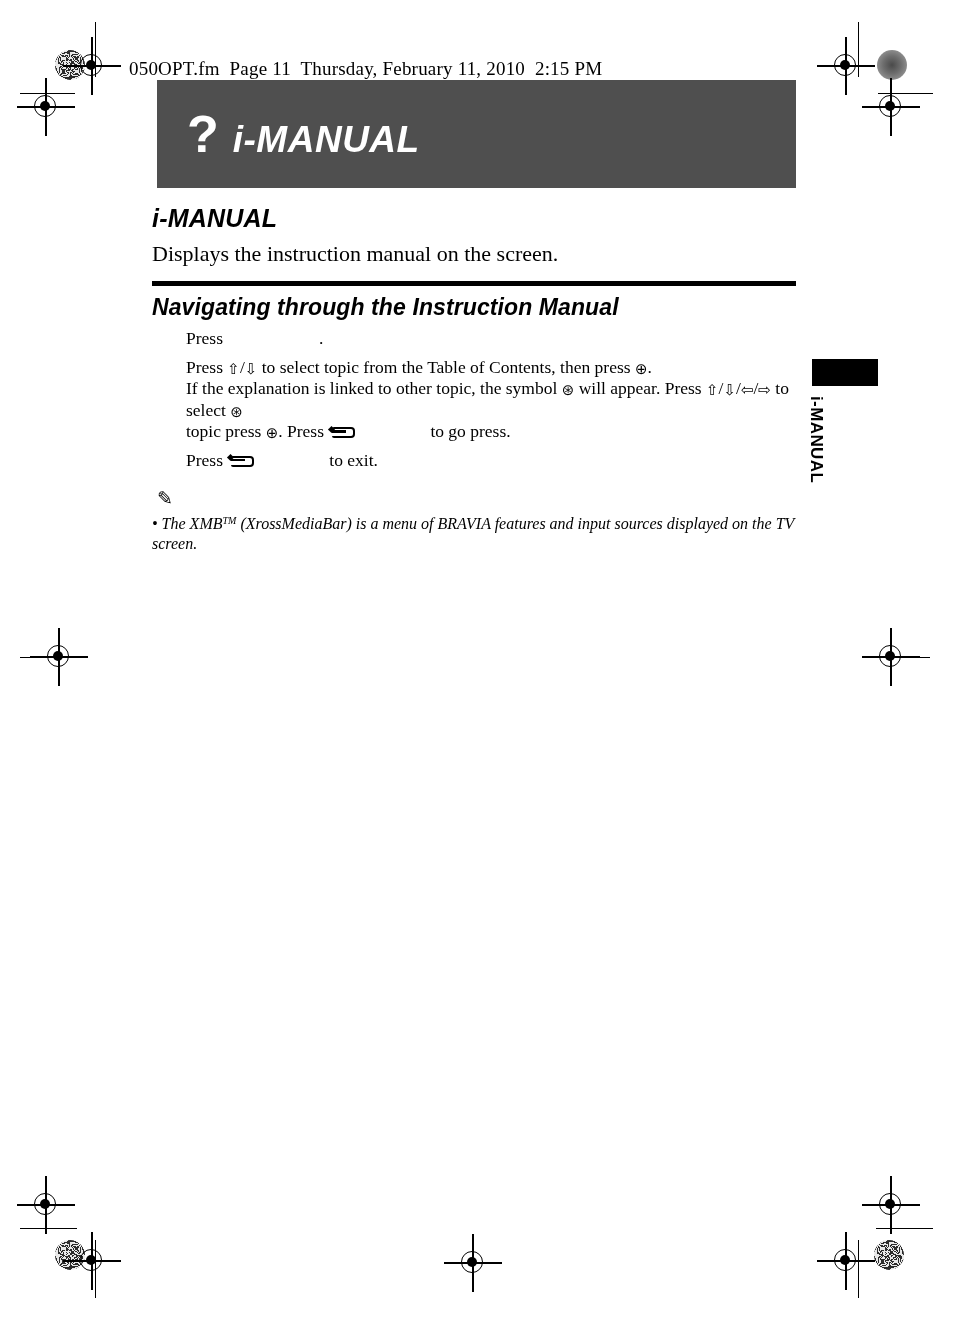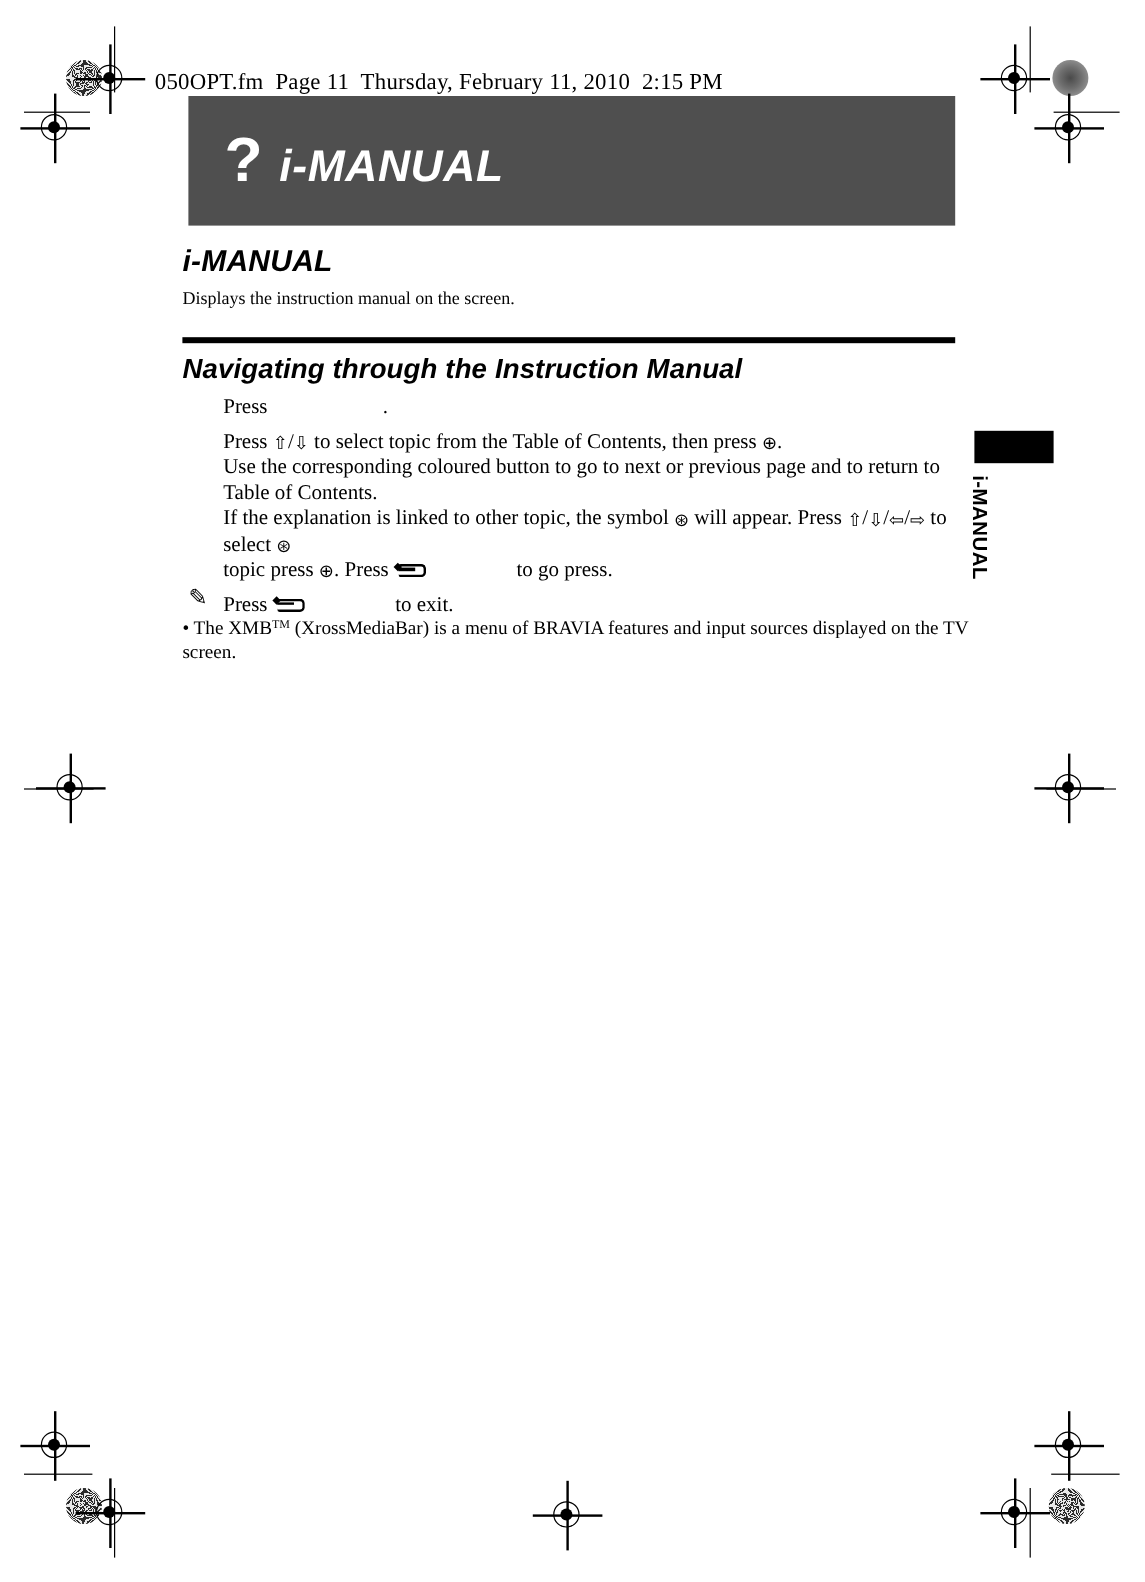--- a/index.html
+++ b/index.html
@@ -121,21 +121,21 @@
     font-family: "Liberation Sans", sans-serif;
     font-weight: bold;
     font-style: italic;
     font-size: 25px;
     letter-spacing: 0.2px;
   }
   .lead {
     position: absolute;
     left: 152px;
     top: 241px;
-    font-size: 15px;
+    font-size: 22px;
   }
 
   .rule {
     position: absolute;
     left: 152px;
     top: 281px;
     width: 644px;
     height: 5px;
     background: #000;
   }
@@ -213,20 +213,21 @@
     font-size: 19px;
     line-height: 1;
   }
   .note-text {
     position: absolute;
     left: 152px;
     top: 511px;
     width: 660px;
     font-size: 16px;
     line-height: 20px;
+    font-style: italic;
   }
   .note-text sup {
     font-size: 10px;
     vertical-align: 5px;
   }
 
   
   .tab-mark {
     position: absolute;
     left: 812px;
@@ -360,21 +361,20 @@
     <span>Press</span><span class="press-gap"></span><span>.</span>
   </p>
 
   <p class="p-gap">
     <span>Press</span>
     <span class="sym">⇧</span><span>/</span><span class="sym">⇩</span>
     <span>to select topic from the Table of Contents, then press</span>
     <span class="sym">⊕</span><span>.</span>
   </p>
 
-  <p>Use the corresponding coloured button to go to next or previous page and to return to Table of Contents.</p>
 
   <p>
     <span>If the explanation is linked to other topic, the symbol</span>
     <span class="sym">⊛</span>
     <span>will appear. Press</span>
     <span class="sym">⇧</span>/<span class="sym">⇩</span>/<span class="sym">⇦</span>/<span class="sym">⇨</span>
     <span>to select</span>
     <span class="sym">⊛</span>
   </p>
 

